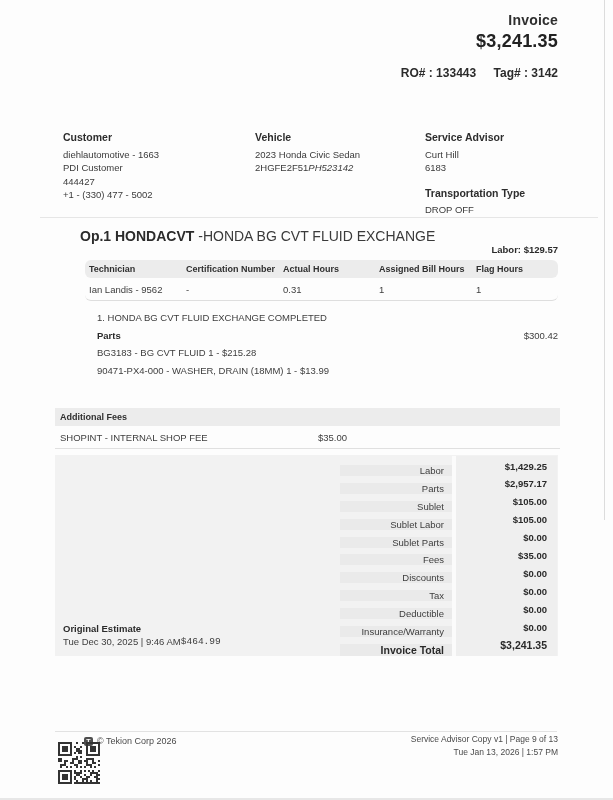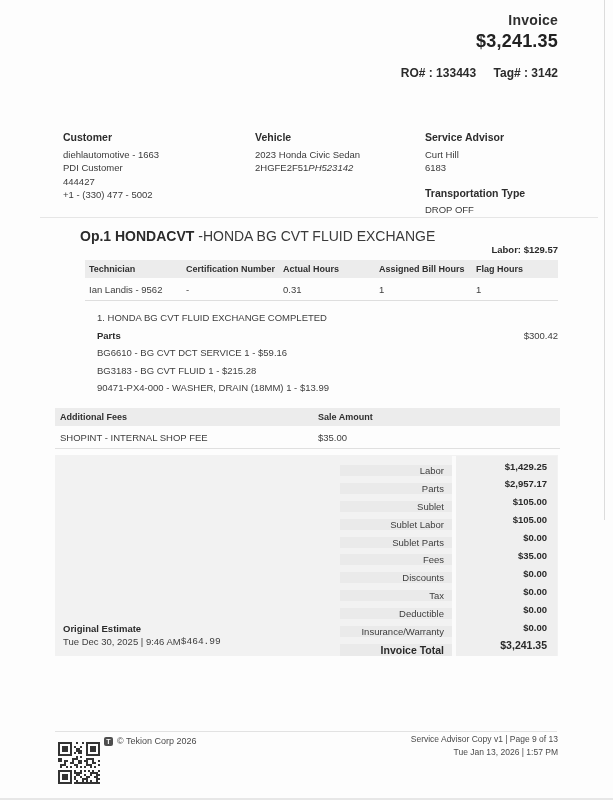--- a/index.html
+++ b/index.html
@@ -35,21 +35,21 @@
   .transport-title{margin-top:12px;}
 
   .divider-top{position:absolute;left:40px;top:217px;width:558px;height:1px;background:#e6e6e6;}
 
   
   .op-line{position:absolute;left:80px;top:228px;font-size:14px;color:#3a3a3a;}
   .op-line b{color:#2b2b2b;}
   .op-labor{position:absolute;right:55px;top:244px;font-size:9.5px;font-weight:700;color:#2b2b2b;}
 
   .tech-table{position:absolute;left:85px;top:260px;width:473px;font-size:9px;}
-  .tech-row{display:grid;grid-template-columns:97px 97px 96px 97px auto;align-items:center;}
+  .tech-row{display:grid;grid-template-columns:97px 97px 96px 97px auto;align-items:center;border-radius:6px;}
   .tech-head{background:#ececec;height:18px;font-weight:700;color:#2f2f2f;}
   .tech-head > div{padding-left:4px;}
   .tech-body{height:22px;font-size:9.5px;color:#3d3d3d;border-bottom:1px solid #dedede;}
   .tech-body > div{padding-left:4px;}
 
   .parts-block{position:absolute;left:97px;top:309px;width:461px;font-size:9.5px;line-height:17.5px;color:#3d3d3d;}
   .parts-head{display:flex;justify-content:space-between;}
   .parts-head .lbl{font-weight:700;color:#2b2b2b;}
   .parts-head .amt{color:#3d3d3d;}
 
@@ -71,21 +71,21 @@
   .sum-row.total-row .lbl{font-size:10.5px;font-weight:700;color:#2a2a2a;}
   .sum-row.total-row .val{font-size:10.5px;}
 
   .orig-estimate{position:absolute;left:8px;bottom:8px;font-size:9.5px;line-height:13px;color:#3d3d3d;}
   .orig-estimate .oe-title{font-weight:700;color:#2b2b2b;}
   .oe-line{display:flex;text-align:center;}
   .oe-amount{font-family:Liberation Mono, monospace;}
 
   
   .footer-divider{position:absolute;left:55px;top:731px;width:502px;height:1px;background:#e2e2e2;}
-  .footer-left{position:absolute;left:104px;top:736px;display:flex;align-items:center;font-size:9px;color:#4a4a4a;justify-content:space-between;}
+  .footer-left{position:absolute;left:84px;top:736px;display:flex;align-items:center;font-size:9px;color:#4a4a4a;justify-content:space-between;}
   .tekion-logo{width:9px;height:9px;background:#4e4e4e;border-radius:2px;color:#fff;font-size:7px;font-weight:700;display:flex;align-items:center;justify-content:center;margin-right:4px;}
   .footer-right{position:absolute;right:55px;top:733px;text-align:right;font-size:8.5px;line-height:13px;color:#4a4a4a;}
   .qr{position:absolute;left:58px;top:742px;width:42px;height:42px;}
 </style>
 </head>
 <body>
 
 <div class="page">
   <div class="scan-edge-right"></div>
   <div class="scan-edge-bottom"></div>
@@ -144,29 +144,27 @@
       <div>1</div>
     </div>
   </div>
 
   <div class="parts-block">
     <div>1. HONDA BG CVT FLUID EXCHANGE COMPLETED</div>
     <div class="parts-head">
       <span class="lbl">Parts</span>
       <span class="amt">$300.42</span>
     </div>
-    <div>BG6610 - BG CVT DCT SERVICE 1 - $59.16</div>
     <div>BG3183 - BG CVT FLUID 1 - $215.28</div>
     <div>90471-PX4-000 - WASHER, DRAIN (18MM) 1 - $13.99</div>
   </div>
 
   <div class="fees-table">
     <div class="fees-head">
       <div>Additional Fees</div>
-      <div>Sale Amount</div>
     </div>
     <div class="fees-row">
       <div>SHOPINT - INTERNAL SHOP FEE</div>
       <div>$35.00</div>
     </div>
   </div>
 
   <div class="summary-panel">
     <div class="summary-rows">
       <div class="sum-row">

